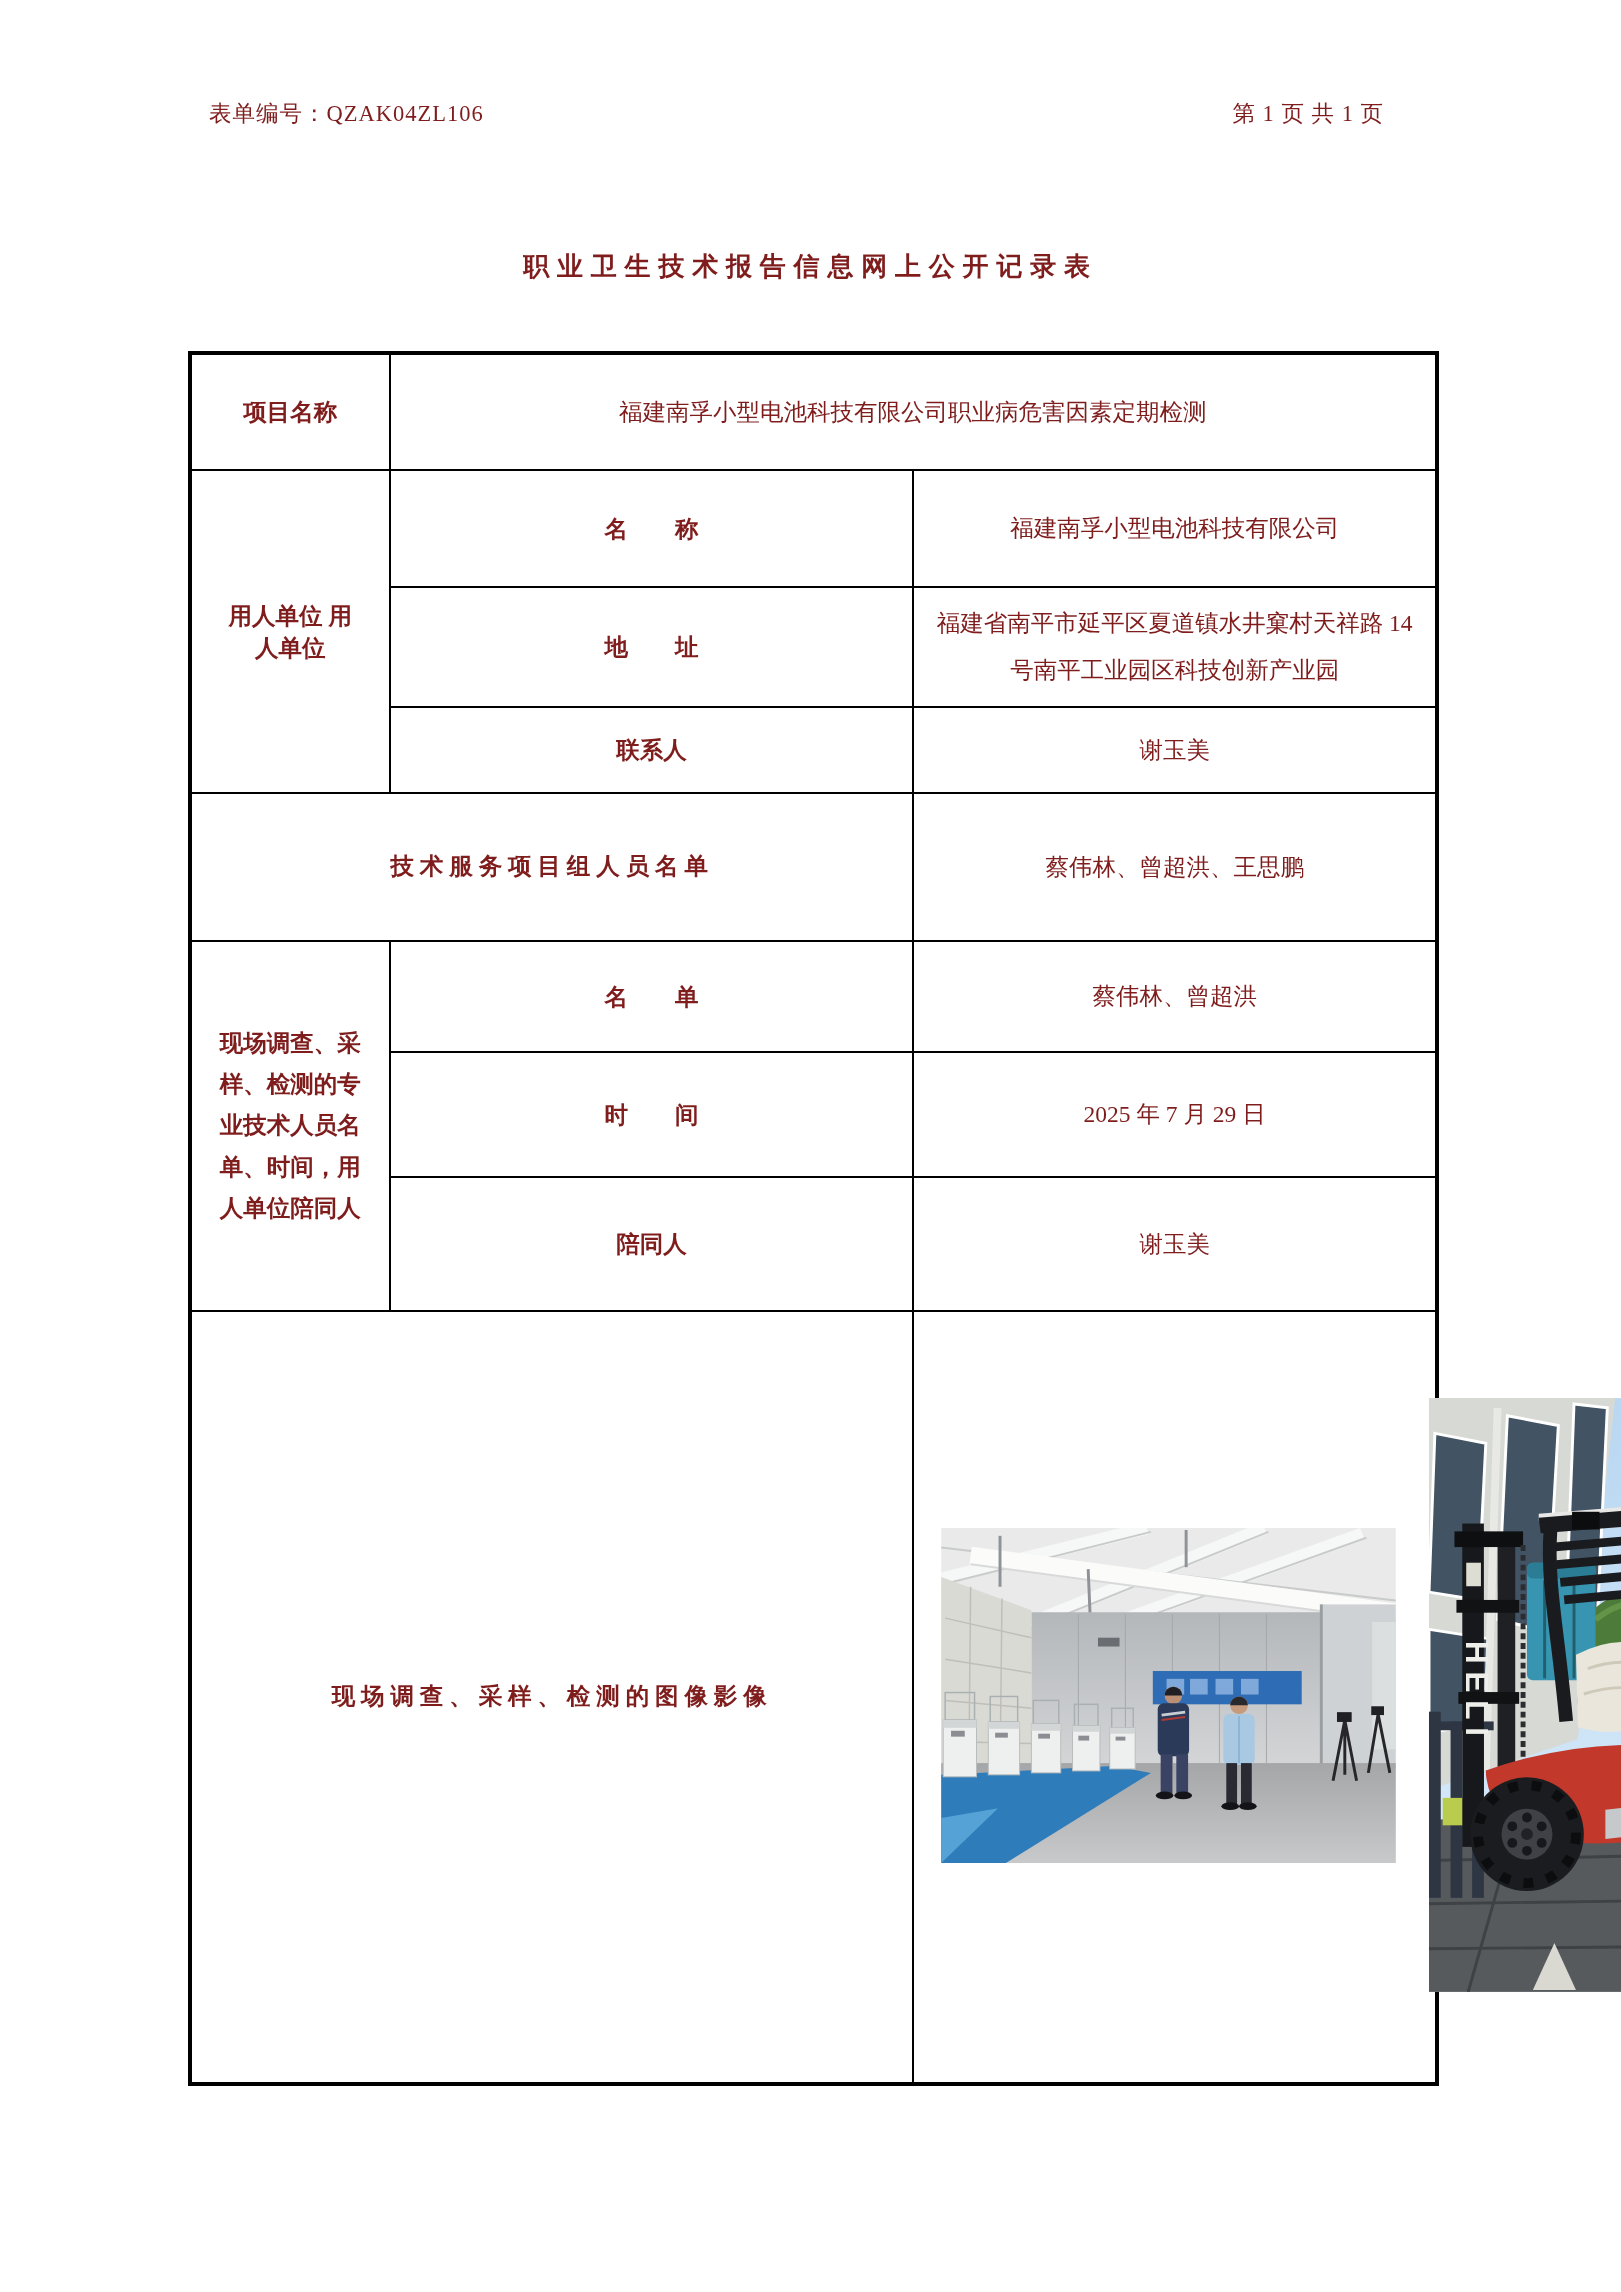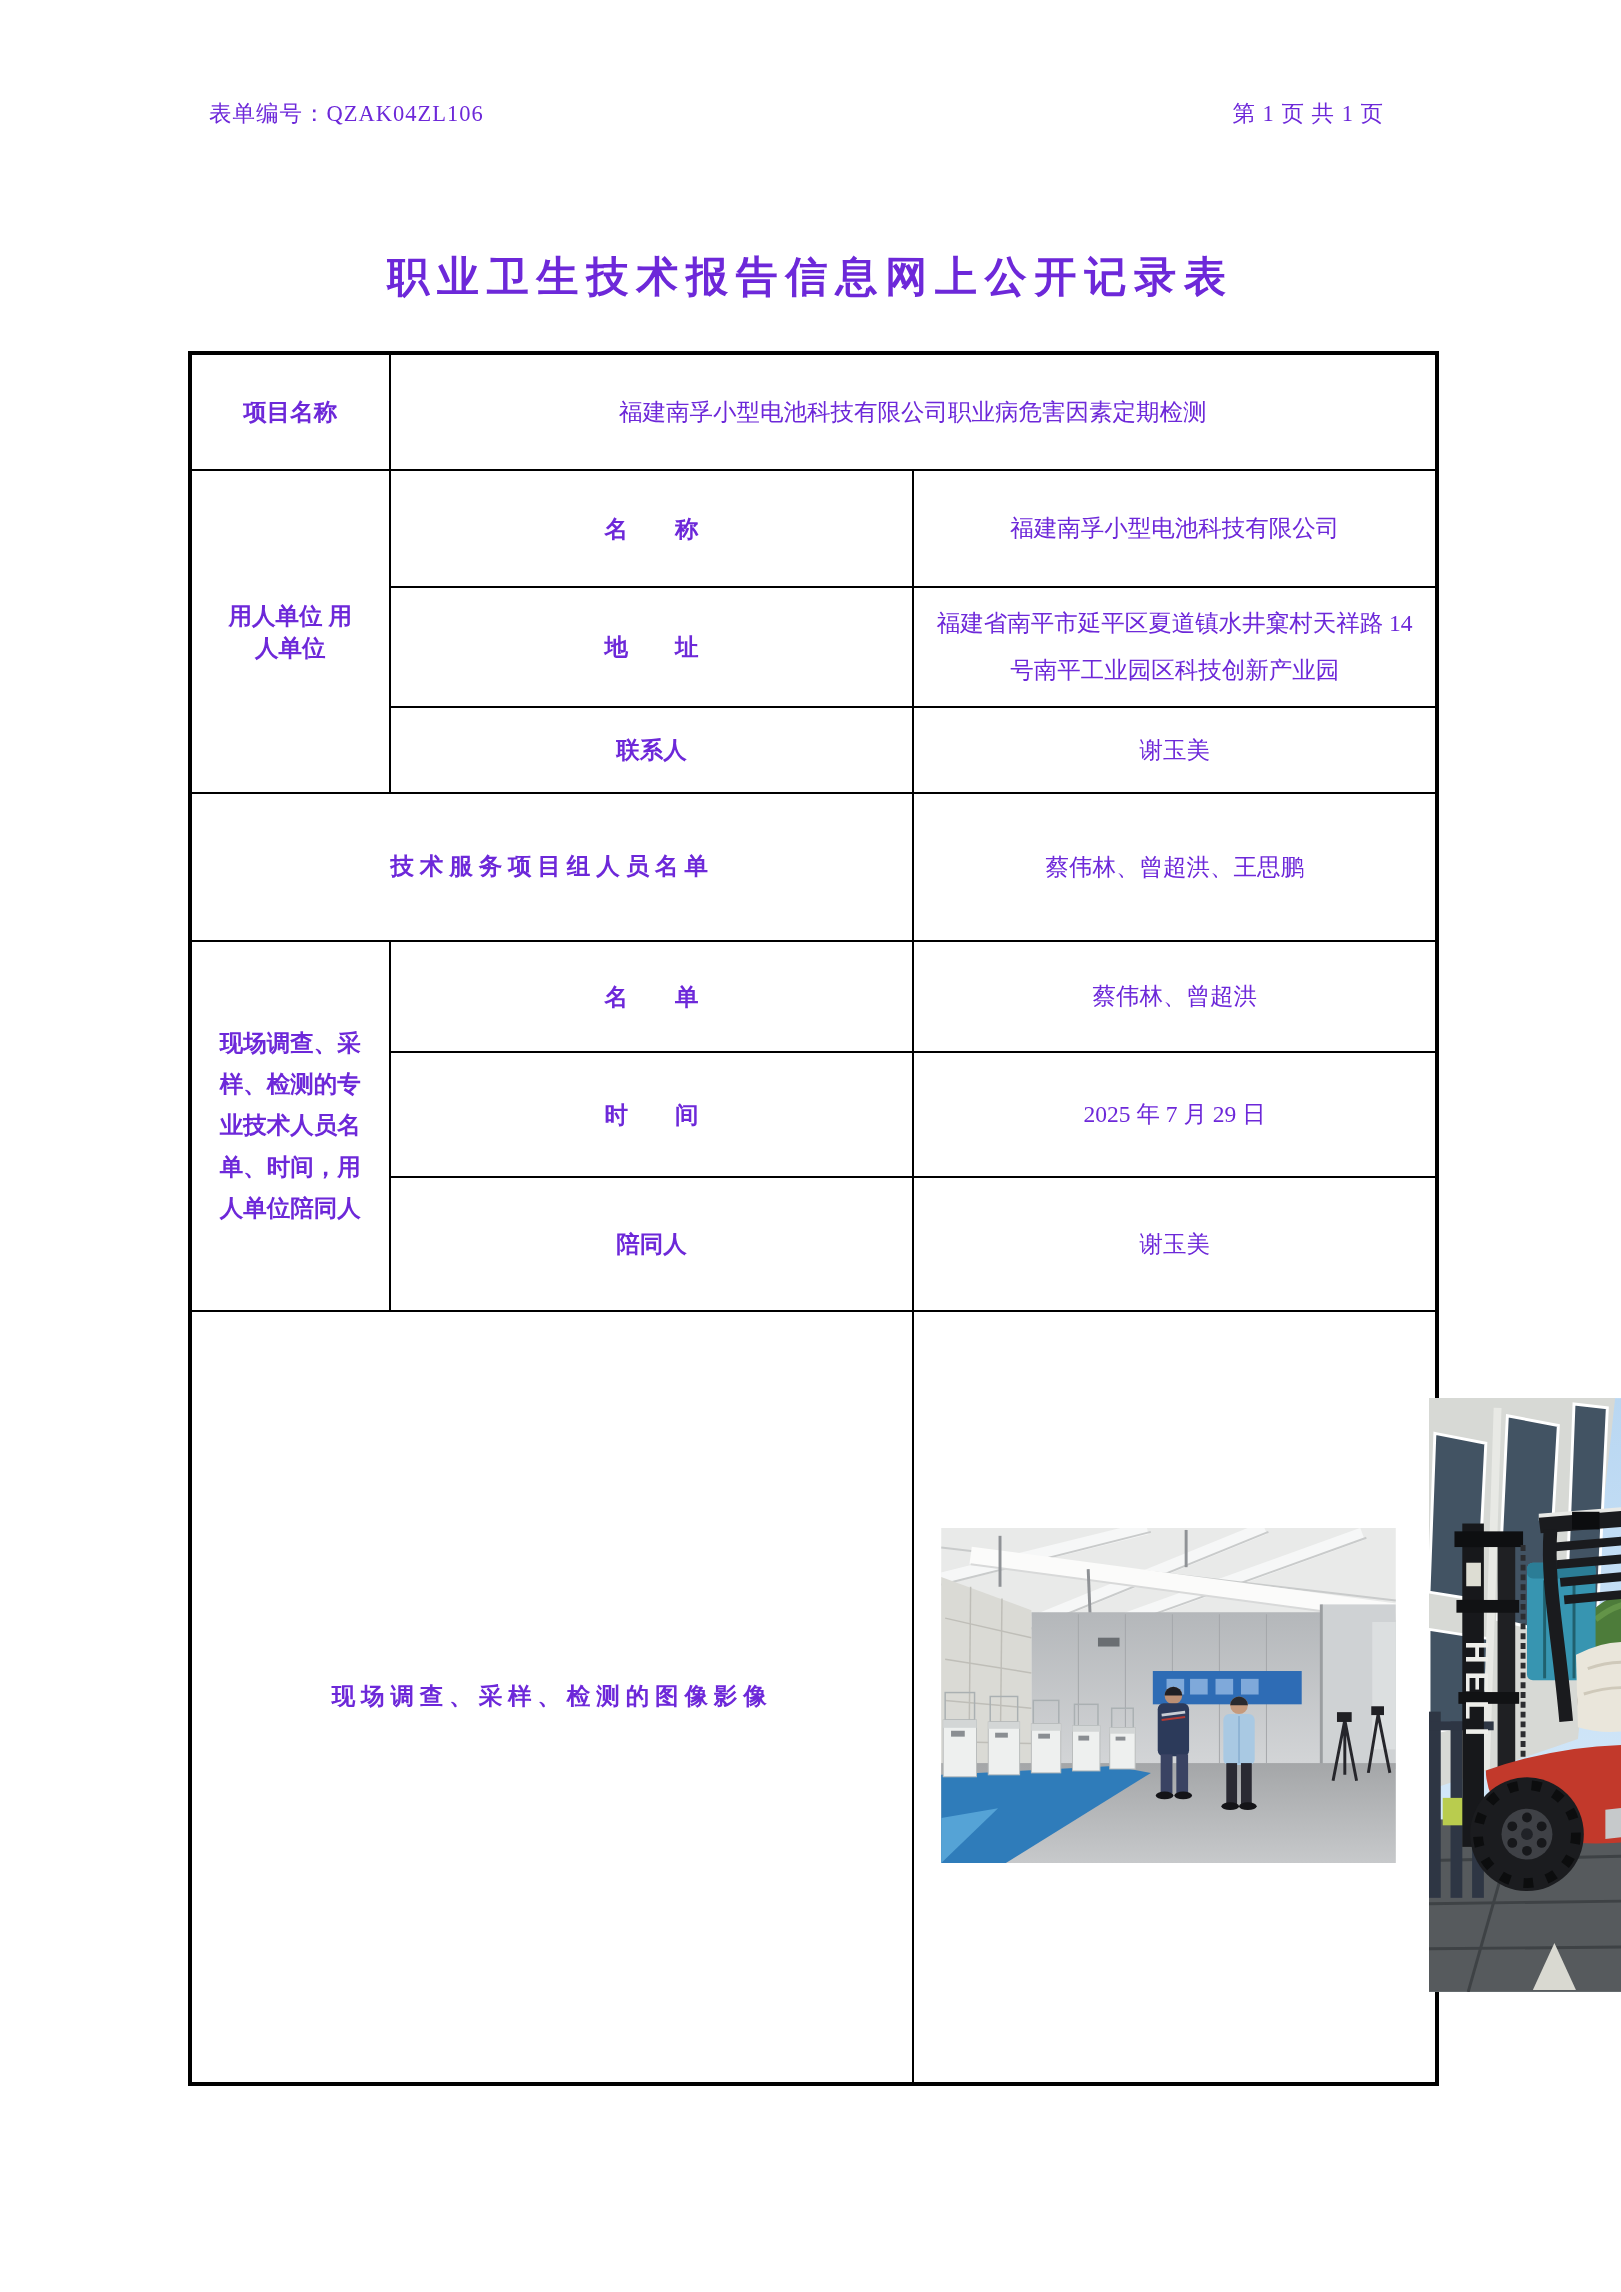--- a/index.html
+++ b/index.html
@@ -1,31 +1,31 @@
 <!DOCTYPE html>
 <html><head>
 <meta charset="utf-8">
 <style>
   html,body{margin:0;padding:0;background:#888;}
   .page{
     position:relative;
     width:1621px;height:2293px;
     background:#ffffff;
     font-family:"Liberation Serif","DejaVu Serif",serif;
-    color:#6d28d9;
+    color:#7f1d1d;
     overflow:hidden;
   }
   .header{
     position:absolute;left:209px;right:237px;top:98px;
     display:flex;justify-content:space-between;
     font-size:22.5px;letter-spacing:1px;
   }
   .doc-title{
     position:absolute;left:0;top:249px;width:100%;
-    text-align:center;font-size:42px;font-weight:bold;letter-spacing:7.8px;
+    text-align:center;font-size:26px;font-weight:bold;letter-spacing:7.8px;
   }
   table.rec{
     position:absolute;left:188px;top:351px;
     width:1251px;border-collapse:collapse;table-layout:fixed;
     border:4.9px solid #000;
   }
   table.rec td{
     border:2px solid #000;
     text-align:center;vertical-align:middle;
     font-size:23.5px;padding:0 9.8px;

